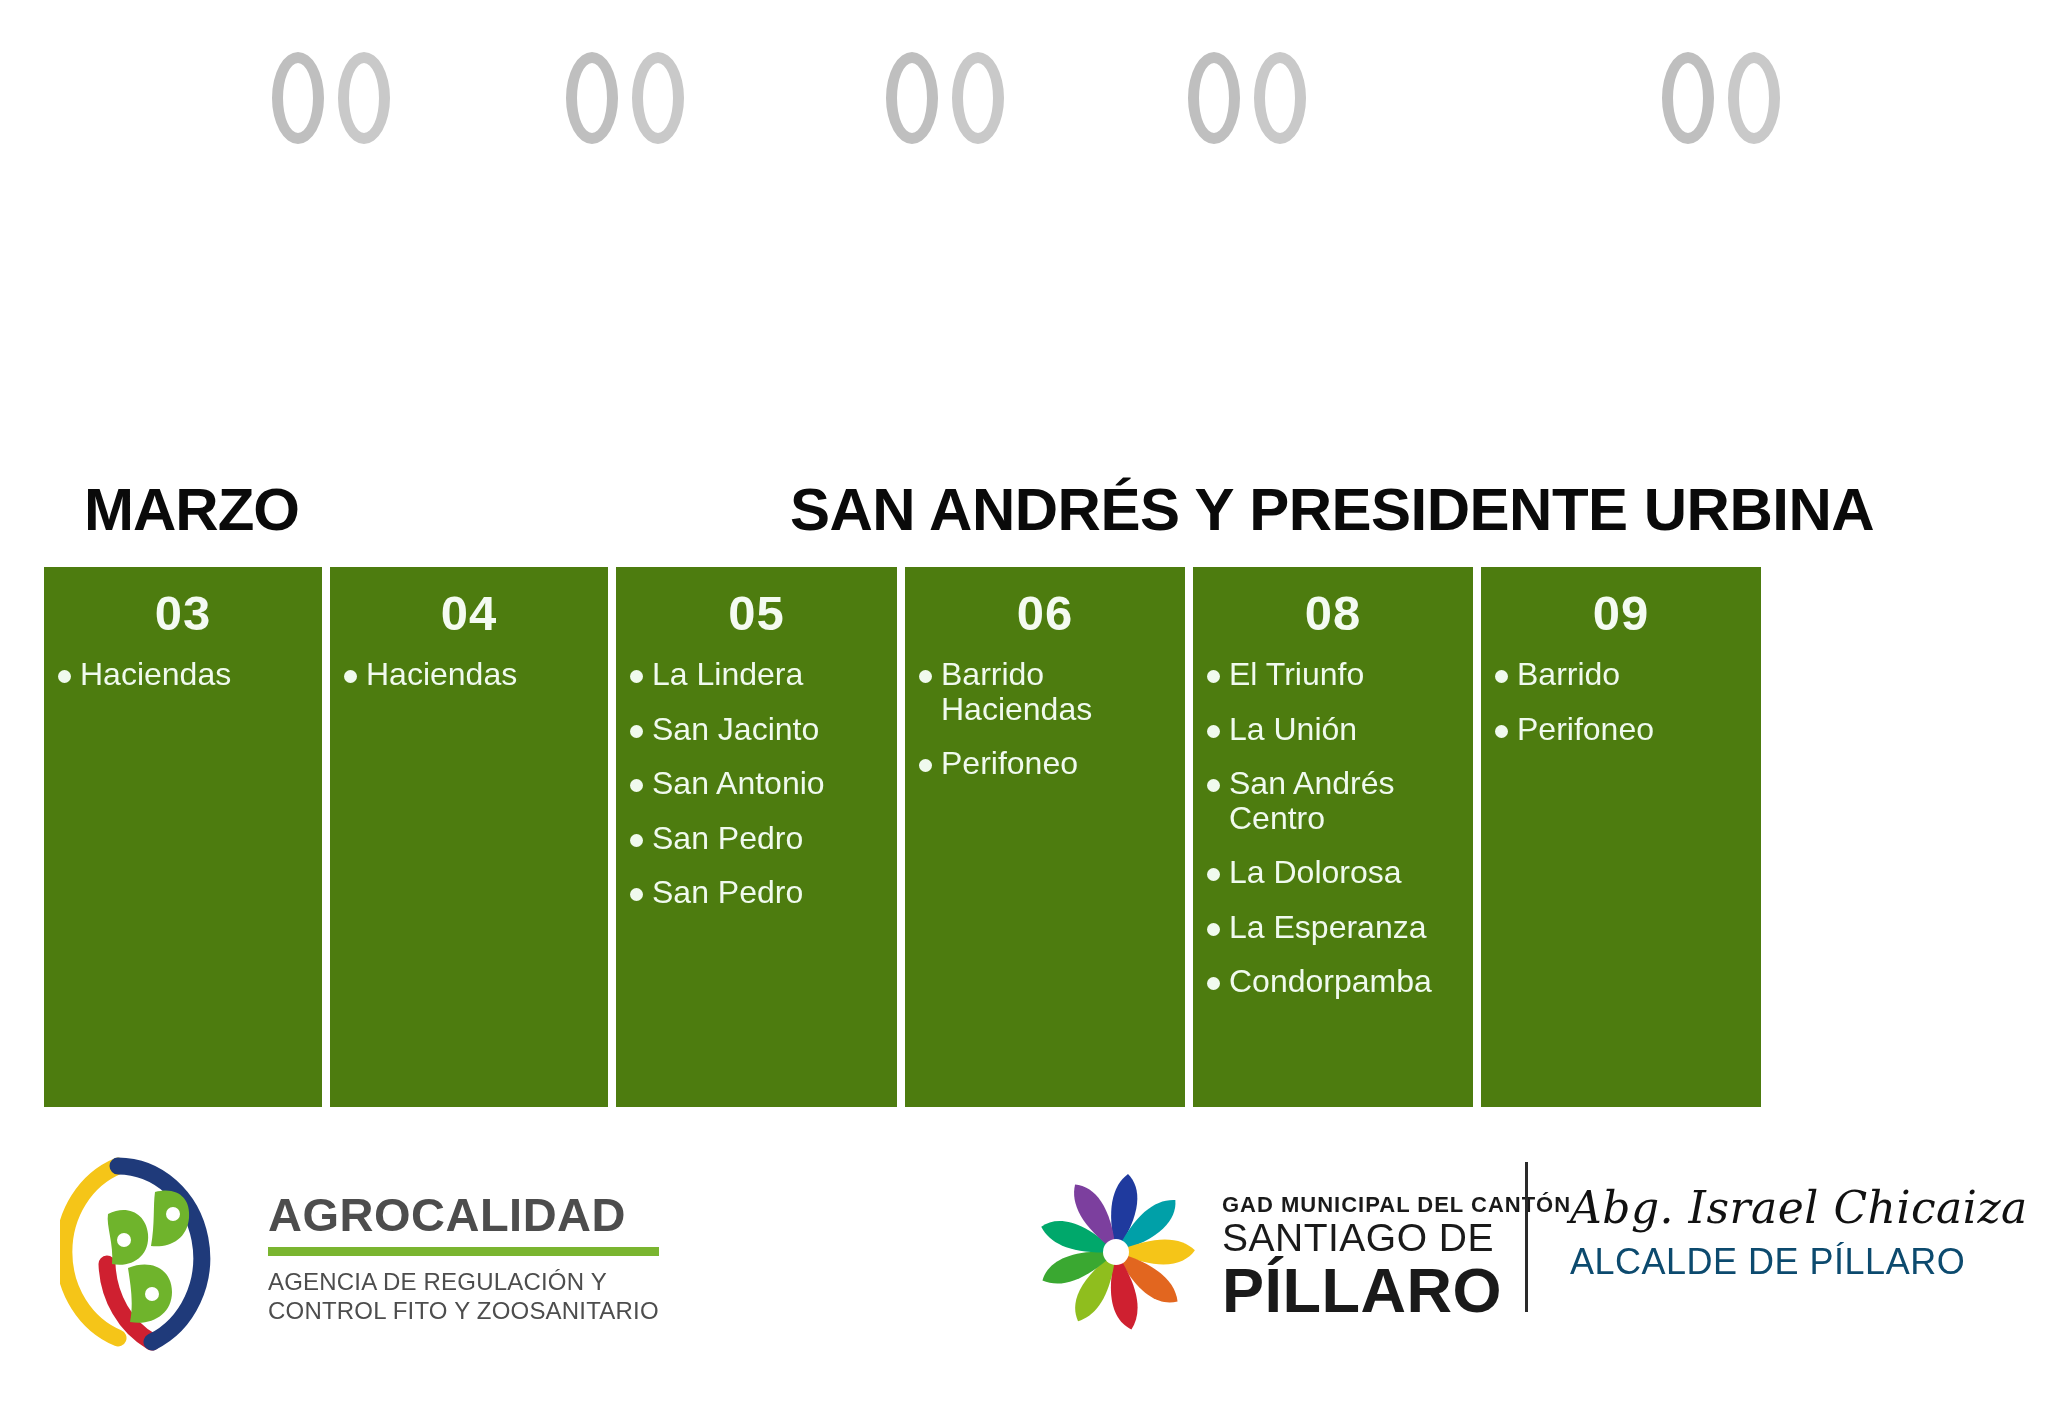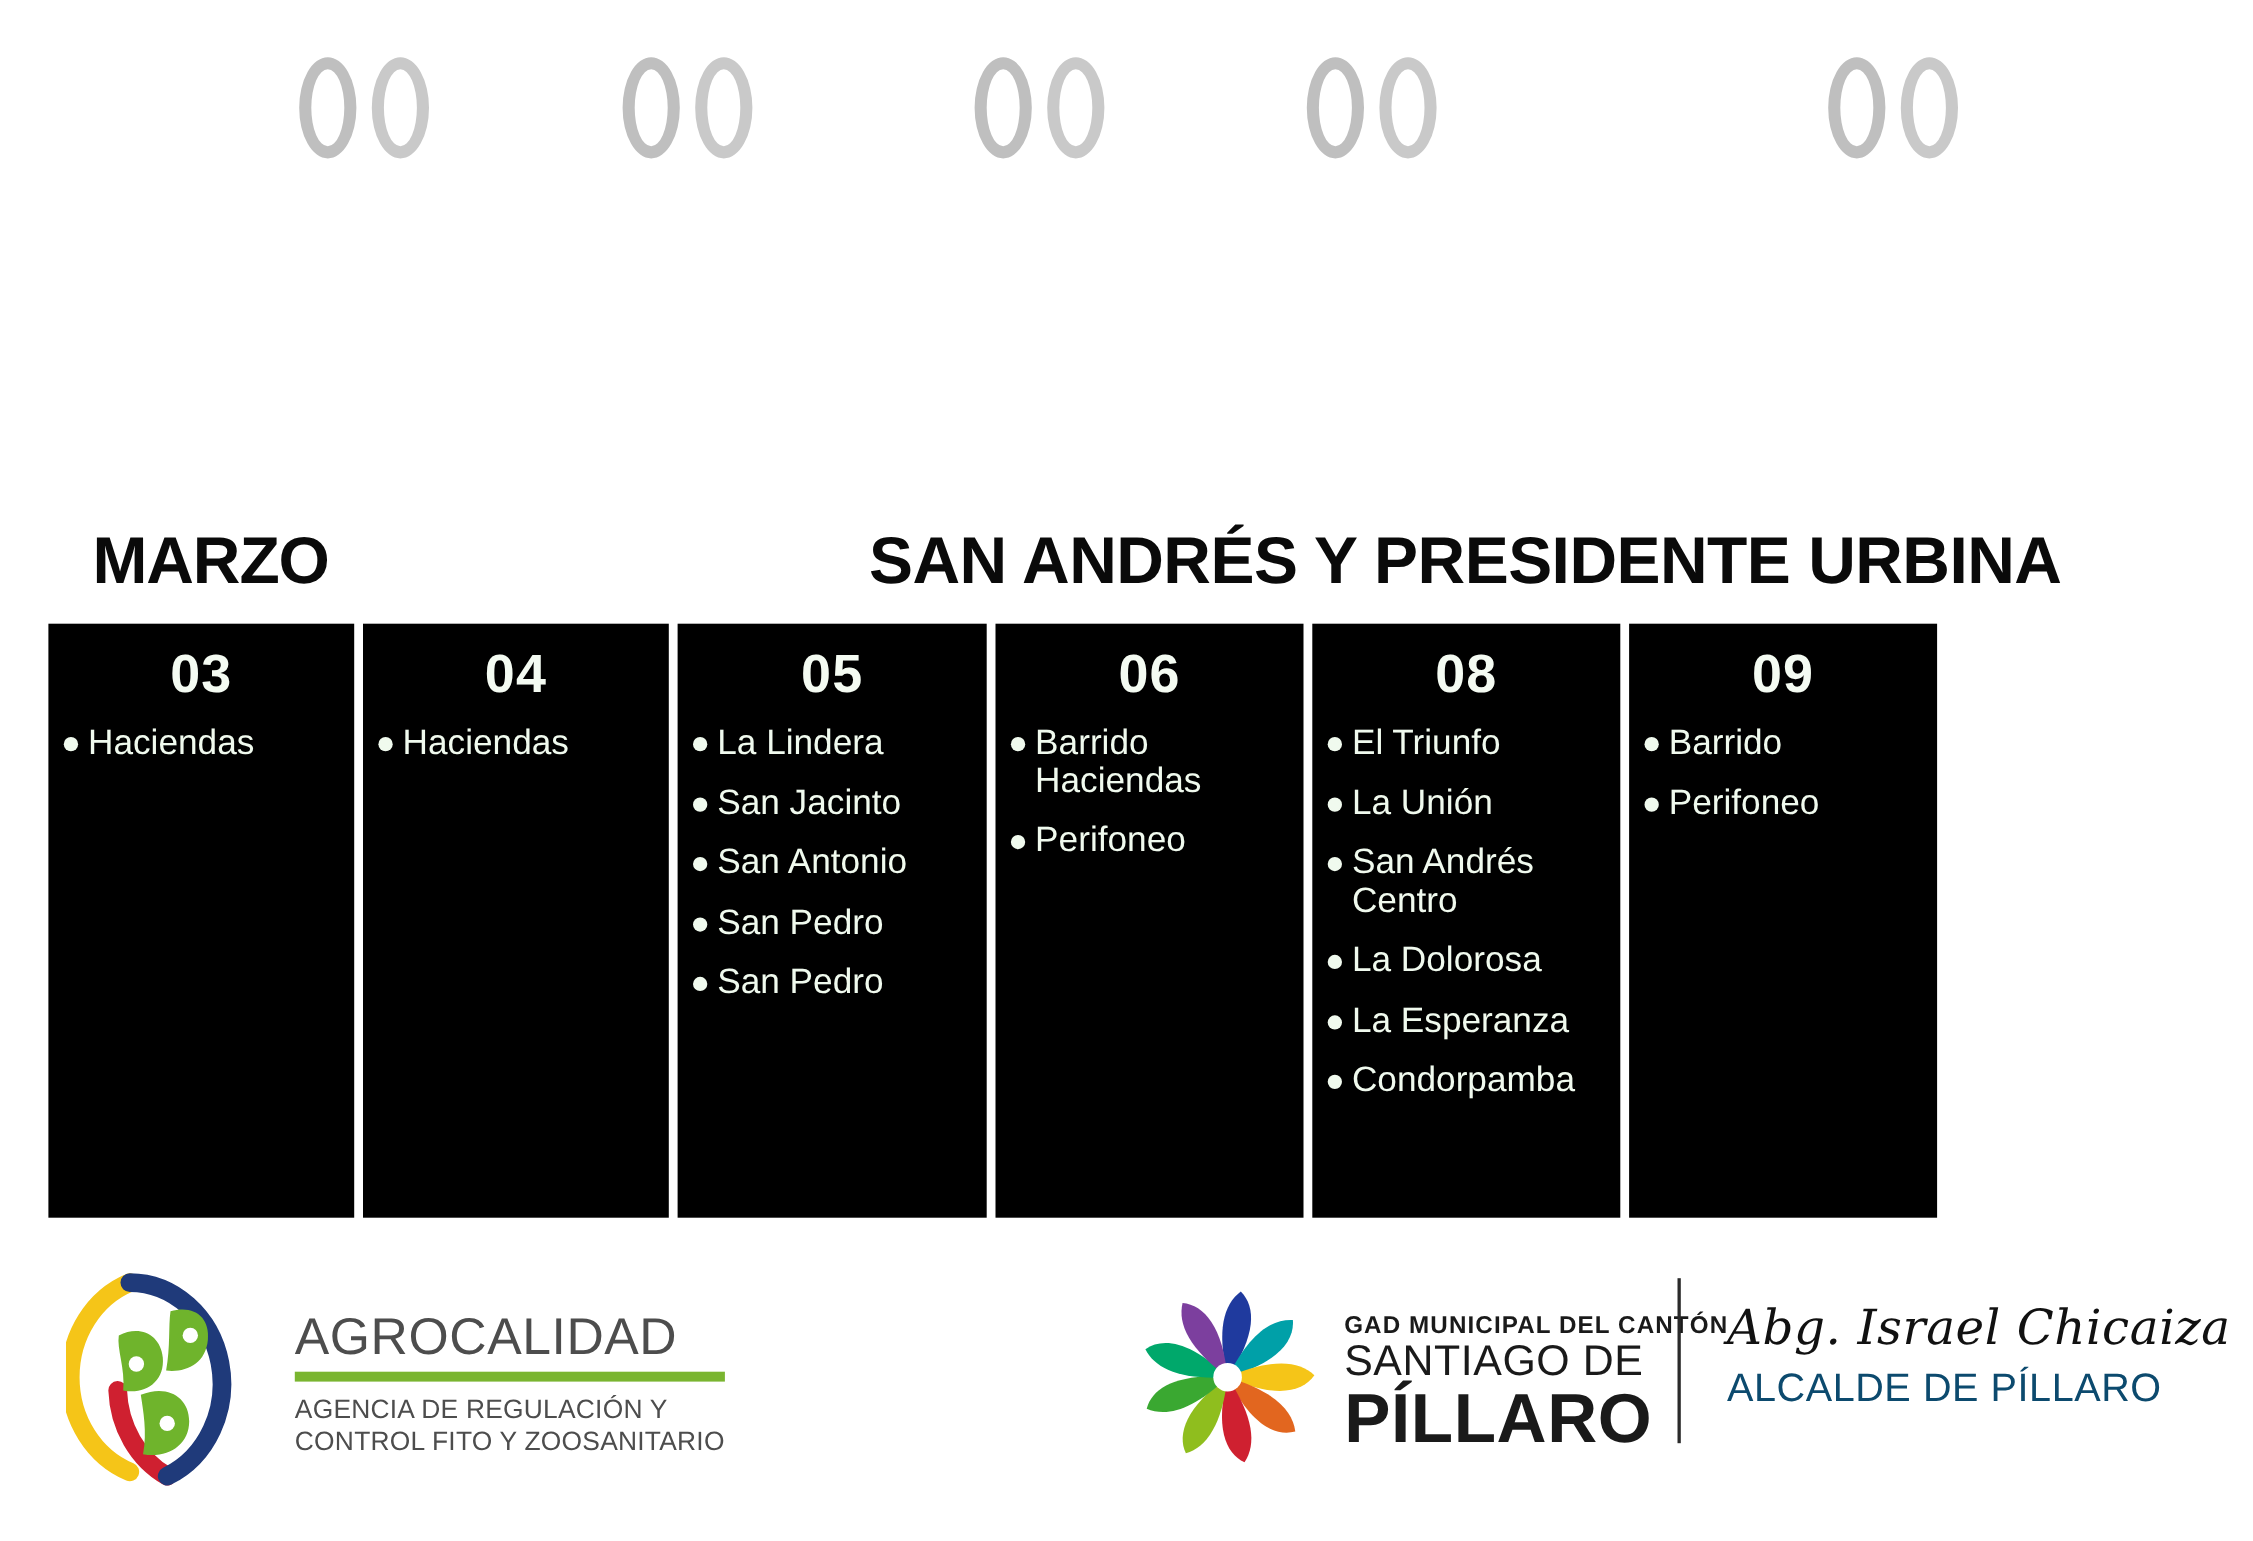--- a/index.html
+++ b/index.html
@@ -91,21 +91,21 @@
   
   .days-row {
     position: absolute;
     top: 567px; left: 44px;
     width: 1966px; height: 540px;
     display: flex;
     gap: 8px;
     z-index: 4;
   }
   .day-col {
-    background: #000000;
+    background: #4d7c0f;
     padding: 18px 0 0 0;
     display: flex;
     flex-direction: column;
   }
   .w1 { width: 278px; }
   .w2 { width: 281px; }
   .w3 { width: 280px; }
   .day-num {
     text-align: center;
     color: #f4fbf2;
@@ -143,21 +143,21 @@
   }
   .agro-logo-wrap {
     position: absolute;
     left: 60px; top: 12px;
     display: flex; align-items: center; gap: 26px;
   }
   .agro-mark { position: relative; width: 182px; height: 200px; }
   .agro-mark svg { display: block; }
   .agro-text { padding-top: 8px; }
   .agro-title {
-    font-size: 47px; font-weight: normal; color: #4d4d4d;
+    font-size: 47px; font-weight: bold; color: #4d4d4d;
     letter-spacing: 0.5px;
   }
   .agro-rule { height: 9px; background: #7ab530; margin: 5px 0 12px 0; width: 100%; }
   .agro-sub {
     font-size: 24px; color: #4d4d4d; line-height: 1.18;
     letter-spacing: 0.2px;
   }
 
   .gad-wrap {
     position: absolute;

